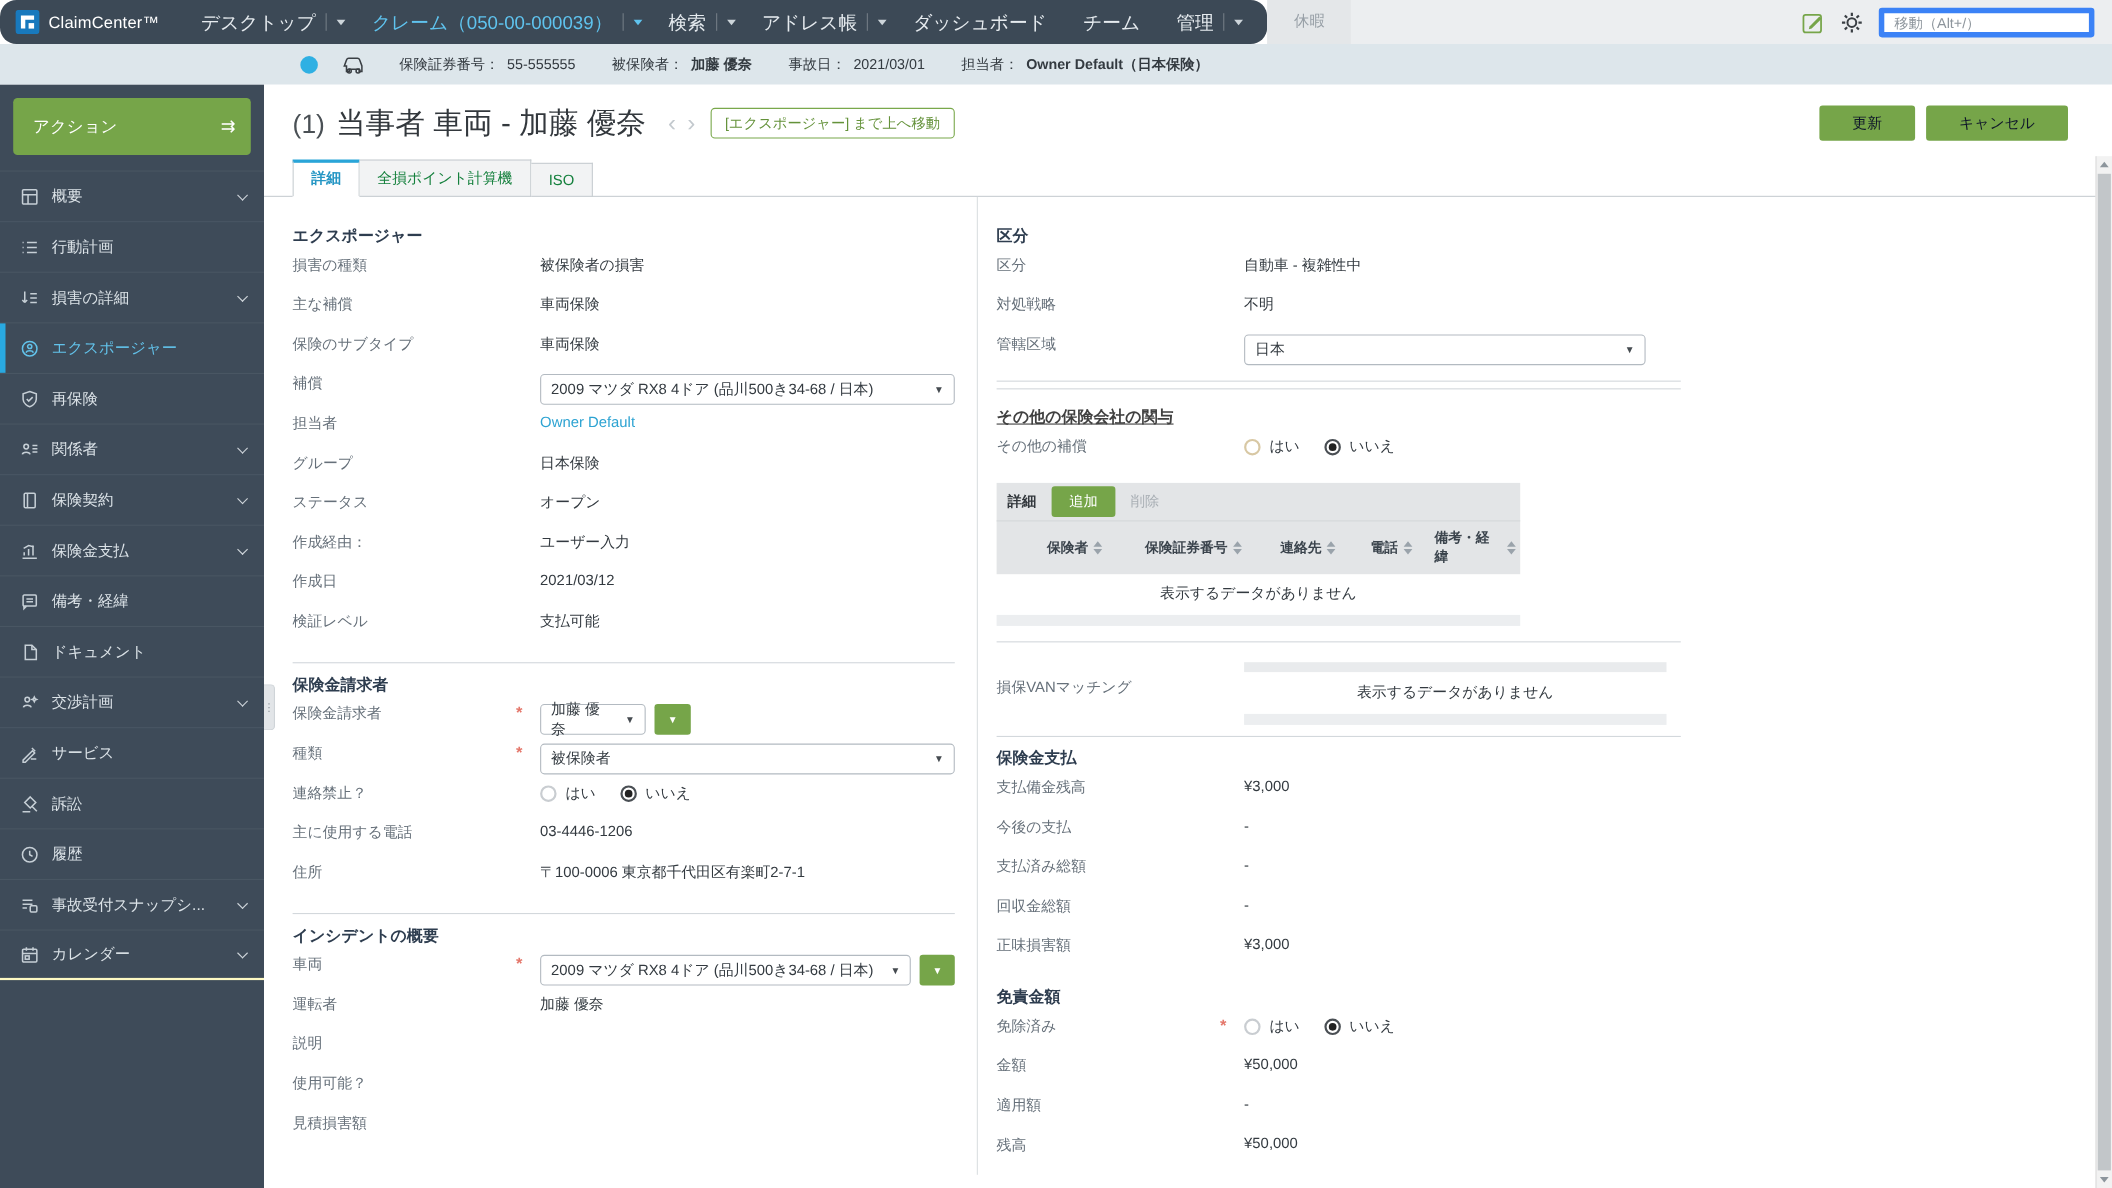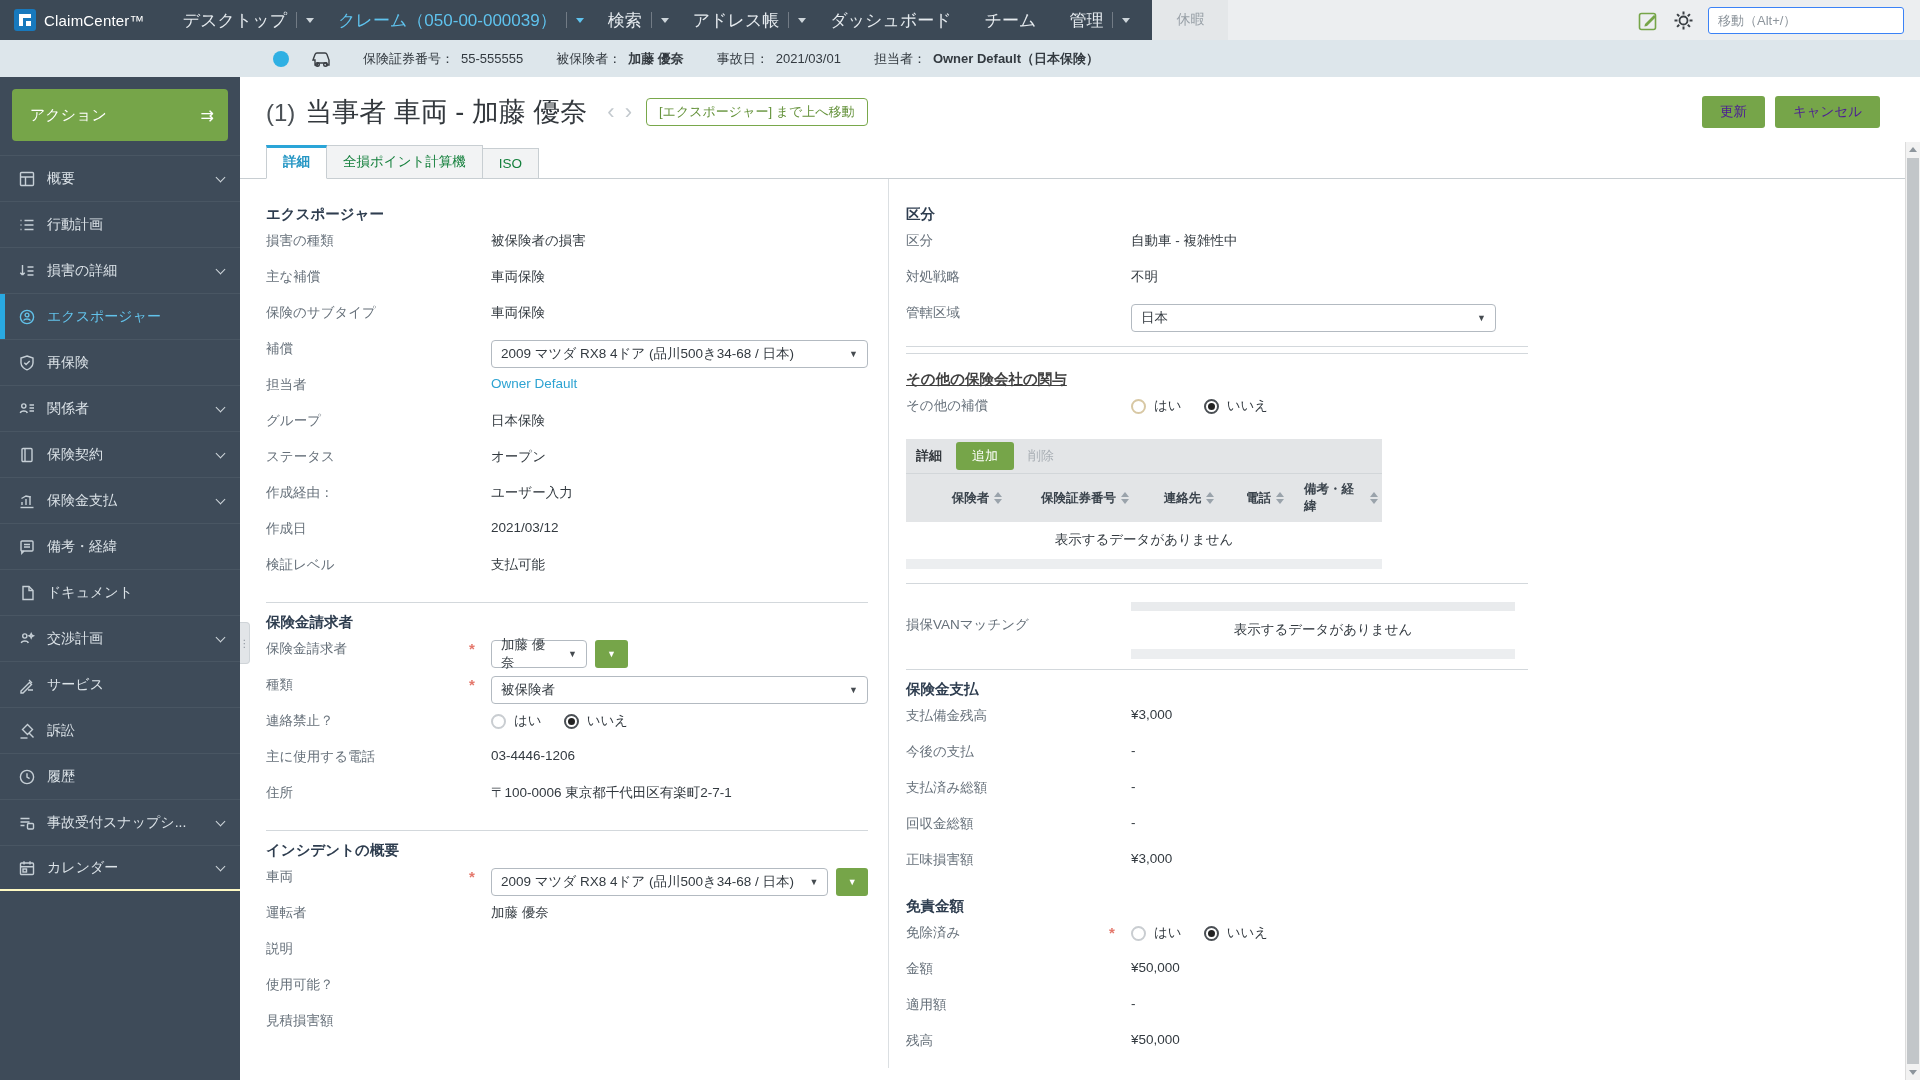--- a/index.html
+++ b/index.html
@@ -2,35 +2,35 @@
 <html><head>
 <meta charset="utf-8">
 <style>
   * { margin:0; padding:0; box-sizing:border-box; }
   html,body { width:1920px; height:1080px; overflow:hidden; background:#fff;
     font-family:"Liberation Sans","DejaVu Sans",sans-serif; }
   .page { position:relative; width:1920px; height:1080px; display:flex; flex-direction:column; }
 
   
   .topbar { height:40px; display:flex; flex:0 0 40px; }
-  .topbar-left { background:#3c4956; display:flex; align-items:center; padding:0 10px 0 14px; flex:0 0 auto; }
+  .topbar-left { background:#3c4956; display:flex; align-items:center; padding:0 10px 0 14px; flex:0 0 auto;border-radius:15px; }
   .brand { display:flex; align-items:center; gap:8px; margin-right:26px; cursor:default; }
   .brand-logo { width:22px; height:22px; }
   .brand-name { color:#fff; font-size:15px; letter-spacing:.2px; }
   .menuitem { display:flex; align-items:center; color:#e6ebef; font-size:17px; padding:0 12px; height:40px; cursor:pointer; white-space:nowrap; }
   .menuitem .lbl { padding-right:9px; }
   .menuitem .vsep { width:1px; height:16px; background:rgba(255,255,255,.28); margin-right:9px; }
   .caret-dn { width:0; height:0; border-left:4.5px solid transparent; border-right:4.5px solid transparent; border-top:5px solid #cdd5da; }
   .menuitem.active { color:#5fc3ee; }
   .menuitem.active .caret-dn { border-top-color:#5fc3ee; }
   .topbar-right { flex:1; background:#eceef0; display:flex; align-items:center; }
   .vacation { height:40px; display:flex; align-items:center; padding:0 24px; background:#e4e7e9; color:#98a0a7; font-size:14px; }
   .topbar-tools { margin-left:auto; display:flex; align-items:center; gap:14px; padding-right:16px; }
   .tool-icon { width:21px; height:21px; cursor:pointer; }
-  .goto-input { width:196px; height:27px; border:1px solid #3b82f6; border-radius:3px; background:#fff; font-size:13px; padding:0 9px; color:#444; font-family:"Liberation Sans",sans-serif; }
+  .goto-input { width:196px; height:27px; border:5px solid #3b82f6; border-radius:3px; background:#fff; font-size:13px; padding:0 9px; color:#444; font-family:"Liberation Sans",sans-serif; }
   .goto-input::placeholder { color:#8d959c; }
 
   
   .infobar { height:37px; flex:0 0 37px; background:#dde6eb; display:flex; align-items:center; padding-left:273px; font-size:13px; color:#333a40; gap:7px; }
   .blue-dot { width:16px; height:16px; border-radius:50%; background:#2fb0e3; margin-right:14px; }
   .car-icon { width:24px; height:18px; margin-right:22px; }
   .ib-label { color:#333a40; }
   .ib-value { margin-right:26px; }
   .bold { font-weight:bold; }
 
@@ -52,21 +52,21 @@
 
   
   .content { flex:1; background:#fff; position:relative; overflow:hidden; }
   .action-bar { display:flex; align-items:center; padding:17px 40px 0 26px; }
   .page-title { font-size:27px; color:#33383d; display:flex; align-items:baseline; gap:10px; }
   .title-prefix { font-size:24px; color:#4a5055; font-weight:300; }
   .nav-chevrons { display:flex; gap:10px; margin:0 14px 0 20px; font-size:22px; color:#c3c9ce; }
   .nav-chevrons span { cursor:pointer; line-height:1; }
   .up-btn { border:1px solid #79a84b; color:#64923a; background:#fff; border-radius:4px; font-size:13px; padding:4px 12px; cursor:pointer; font-family:"Liberation Sans",sans-serif; }
   .bar-right { margin-left:auto; display:flex; gap:10px; }
-  .btn-green { background:#76a549; color:#4c1d95; border:none; border-radius:3px; font-size:13.5px; padding:7px 18px; cursor:pointer; font-family:"Liberation Sans",sans-serif; }
+  .btn-green { background:#76a549; color:#0f172a; border:none; border-radius:3px; font-size:13.5px; padding:7px 30px; cursor:pointer; font-family:"Liberation Sans",sans-serif; }
 
   
   .tabbar { margin-top:15px; padding-left:26px; border-bottom:1px solid #c8ced2; display:flex; align-items:flex-end; }
   .tab { font-size:13.5px; padding:7px 16px; border:1px solid #c8ced2; background:#f2f3f4; color:#15803d; margin-right:0; cursor:pointer; margin-bottom:-1px; border-left-width:0; }
   .tab:first-child { border-left-width:1px; }
   .tab.active { background:#fff; color:#2596c4; font-weight:bold; border-top:3px solid #2aa5d8; border-bottom:1px solid #fff; padding-top:5px; }
 
   
   .cols { display:flex; padding-left:26px; align-items:stretch; }
   .col-left { width:622px; flex:0 0 622px; padding:16px 20px 0 0; }

